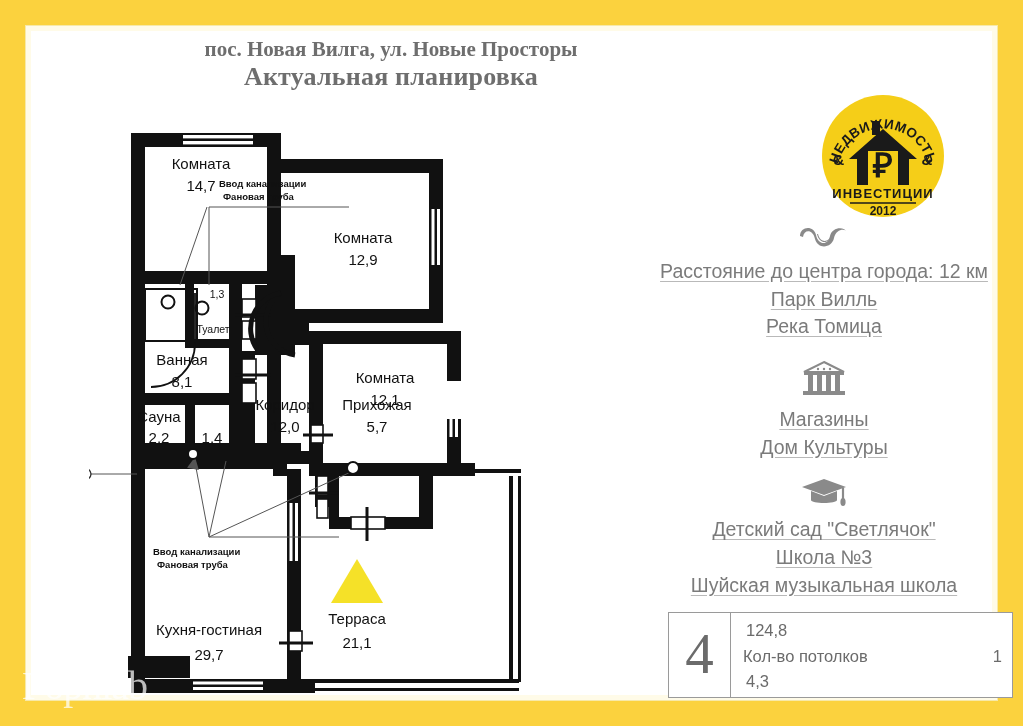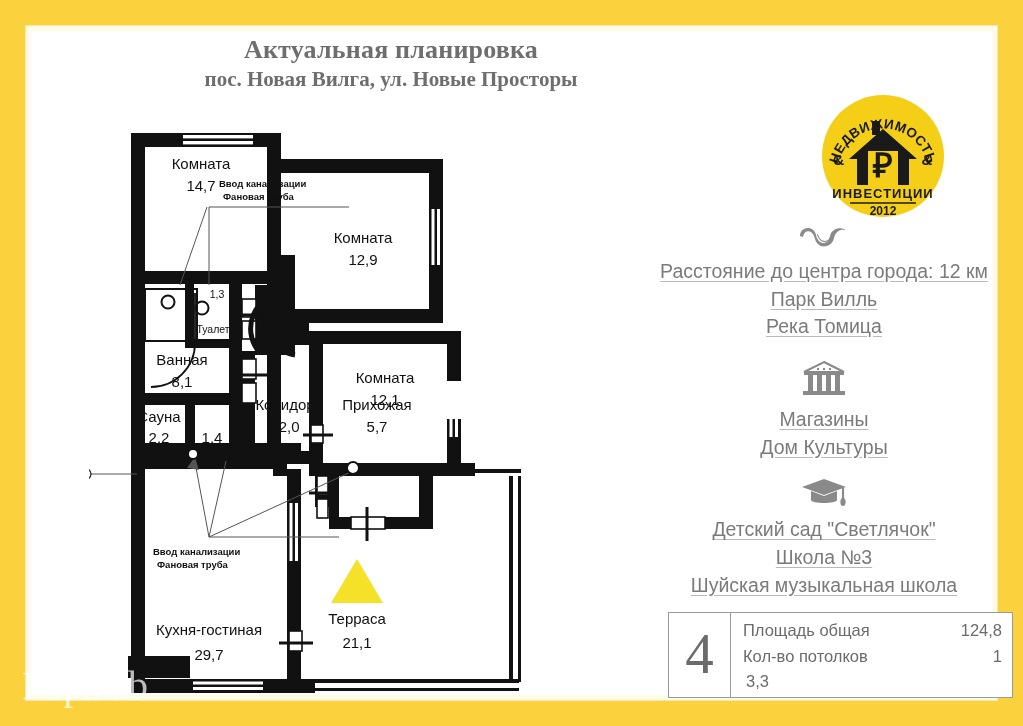--- a/index.html
+++ b/index.html
@@ -122,22 +122,22 @@
   .leader { stroke: #555; stroke-width: 1; fill: none; }
 </style>
 </head>
 <body>
 
 <div id="page">
   <div id="frame-inner"></div>
   <div id="panel">
 
     <div id="header">
+      <div id="title-sub">пос. Новая Вилга, ул. Новые Просторы</div>
       <div id="title-main">Актуальная планировка</div>
-      <div id="title-sub">пос. Новая Вилга, ул. Новые Просторы</div>
     </div>
 
     <div id="logo">
       <svg width="126" height="126" viewBox="0 0 126 126">
         <defs>
           <path id="arcpath" d="M 18,72 A 46,46 0 0 1 108,72" fill="none"></path>
         </defs>
         <circle cx="63" cy="63" r="61" fill="#F5CE18"></circle>
         <text font-family="Liberation Sans, sans-serif" font-size="13.5" font-weight="bold" fill="#1A1A1A" letter-spacing="0.4">
           <textPath href="#arcpath" startOffset="50%" text-anchor="middle">НЕДВИЖИМОСТЬ</textPath>
@@ -203,29 +203,28 @@
         <div class="info-line">Детский сад "Светлячок"</div>
         <div class="info-line">Школа №3</div>
         <div class="info-line">Шуйская музыкальная школа</div>
       </div>
     </div>
 
     <div id="summary">
       <div id="summary-num">4</div>
       <div id="summary-rows">
         <div class="sum-row">
-          <span class="sum-label">Площадь общая</span>
           <span class="sum-val">124,8</span>
         </div>
         <div class="sum-row">
           <span class="sum-label">Кол-во потолков</span>
           <span class="sum-val">1</span>
         </div>
         <div class="sum-row">
-          <span class="sum-val">3,3</span>
+          <span class="sum-val">4,3</span>
         </div>
       </div>
     </div>
 
     <div id="plan">
       <svg width="520" height="600" viewBox="0 0 520 600">
 
         <g fill="#111111">
 
           <rect x="42" y="30" width="14" height="560"></rect>

